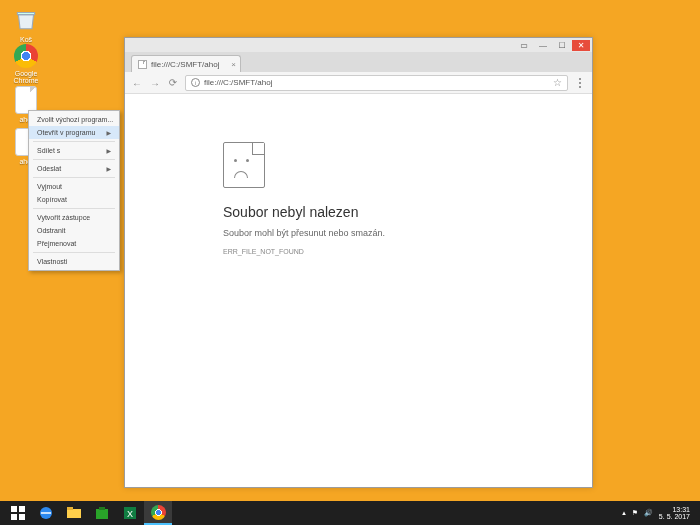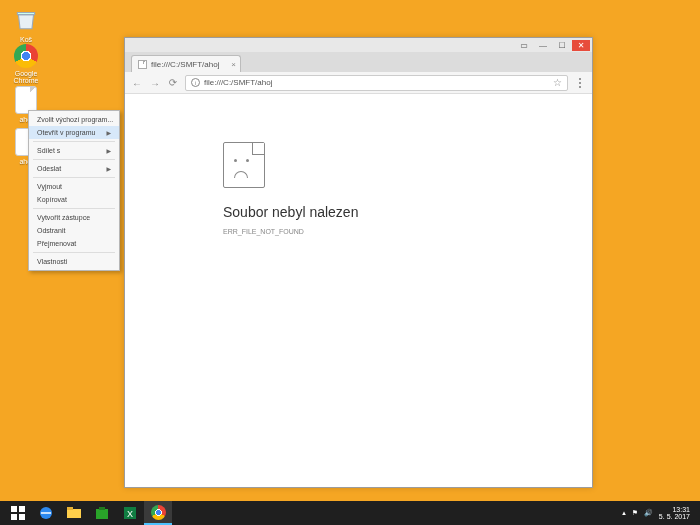--- a/index.html
+++ b/index.html
@@ -154,20 +154,21 @@
         <span></span>
       </div>
   </div>
   <div class="content">
     <div class="sadface">
       <div class="eye l"></div>
         <div class="eye r"></div>
         <div class="mouth"></div>
     </div>
     <div class="err-title">Soubor nebyl nalezen</div>
+    <div class="err-sub">Soubor mohl být přesunut nebo smazán.</div>
     <div class="err-code">ERR_FILE_NOT_FOUND</div>
   </div>
 </div>
 
 <div class="taskbar">
   <div class="tbtn">
       <svg viewBox="0 0 16 16">
         <rect x="1" y="1" width="6" height="6" fill="#fff"></rect>
         <rect x="9" y="1" width="6" height="6" fill="#fff"></rect>
         <rect x="1" y="9" width="6" height="6" fill="#fff"></rect>

